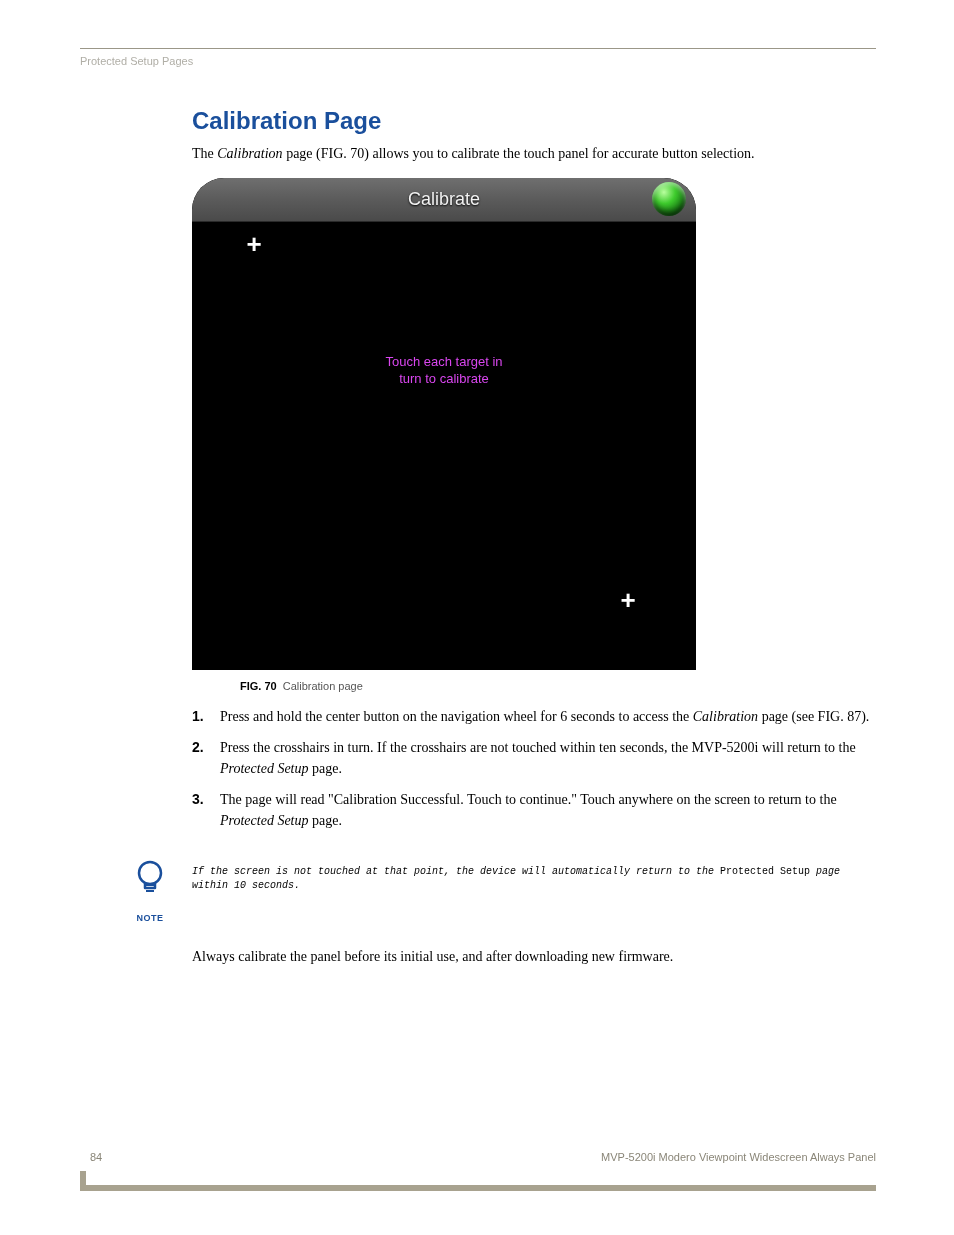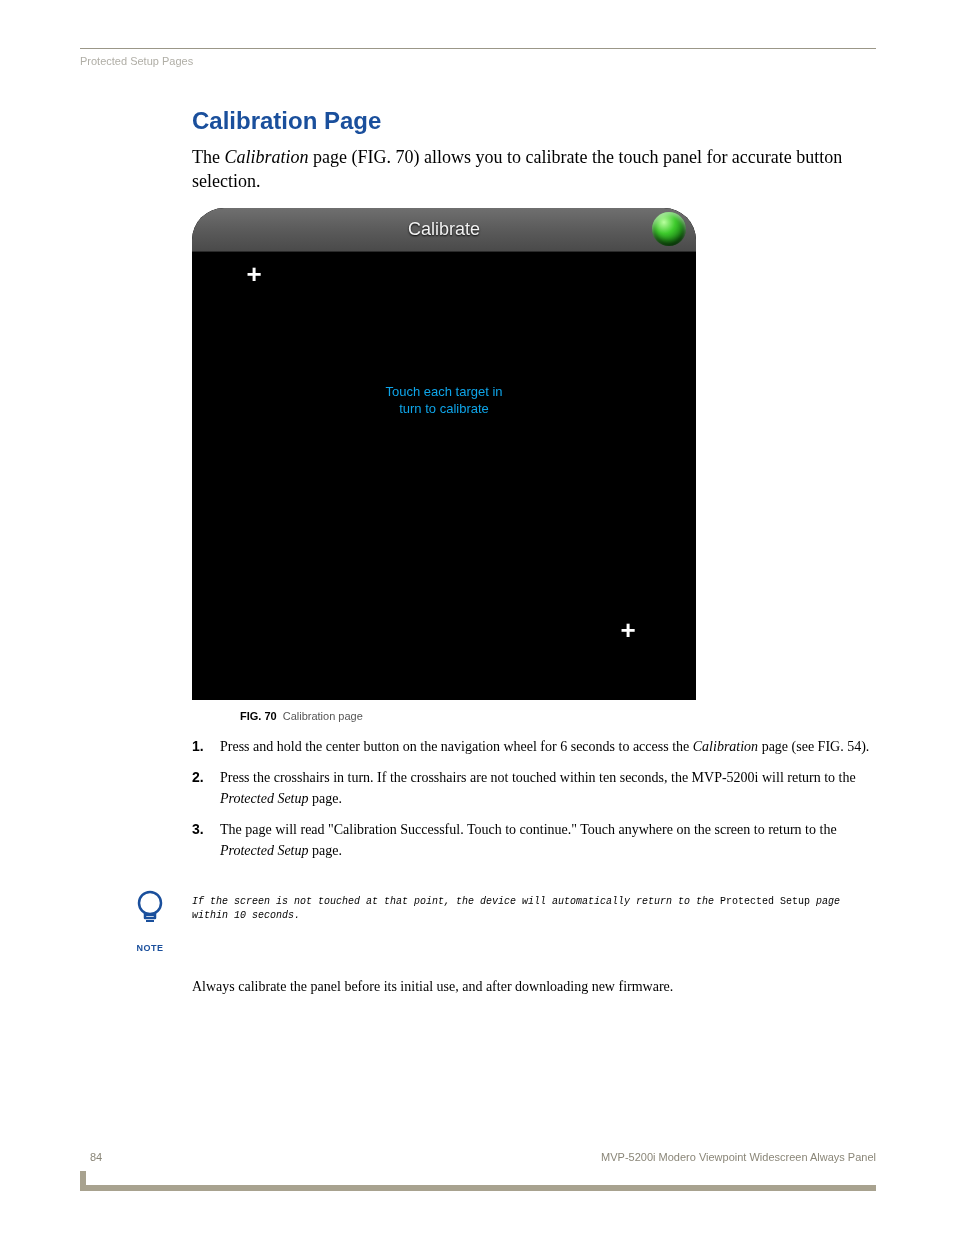--- a/index.html
+++ b/index.html
@@ -35,21 +35,21 @@
     width: 684px;
   }
   .h2 {
     font-family: Arial, Helvetica, sans-serif;
     font-weight: 700;
     font-size: 24px;
     color: #1a4f9c;
     margin: 0 0 10px 0;
   }
   .intro {
-    font-size: 18px;
+    font-size: 14px;
     line-height: 1.35;
     margin: 0 0 14px 0;
   }
   .intro .em { font-style: italic; }
 
   
   .fig-wrap {
     width: 504px;
     margin: 0 0 8px 0;
   }
@@ -97,21 +97,21 @@
     line-height: 20px;
     text-align: center;
   }
   .cross.tl { left: 52px; top: 56px; }
   .cross.br { right: 58px; bottom: 60px; }
   .fig-msg {
     position: absolute;
     left: 0; right: 0;
     top: 175px;
     text-align: center;
-    color: #0ea5e9;
+    color: #d946ef;
     font-family: Arial, Helvetica, sans-serif;
     font-size: 13px;
     line-height: 1.35;
   }
   .fig-caption {
     font-family: Arial, Helvetica, sans-serif;
     font-size: 11px;
     color: #565656;
     margin-top: 10px;
   }
@@ -235,21 +235,21 @@
           <span>turn to calibrate</span>
         </div>
       </div>
       <div class="fig-caption">
         <span class="fc-label">FIG. 70</span><span>Calibration page</span>
       </div>
     </div>
 
     <ol class="steps">
       <li>
-        <span>Press and hold the center button on the navigation wheel for 6 seconds to access the </span><span class="em">Calibration</span><span> page (see FIG. 54).</span>
+        <span>Press and hold the center button on the navigation wheel for 6 seconds to access the </span><span class="em">Calibration</span><span> page (see FIG. 87).</span>
       </li>
       <li>
         <span>Press the crosshairs in turn. If the crosshairs are not touched within ten seconds, the MVP-5200i will return to the </span><span class="em">Protected Setup</span><span> page.</span>
       </li>
       <li>
         <span>The page will read "Calibration Successful. Touch to continue." Touch anywhere on the screen to return to the </span><span class="em">Protected Setup</span><span> page.</span>
       </li>
     </ol>
 
     <div class="note-block">

